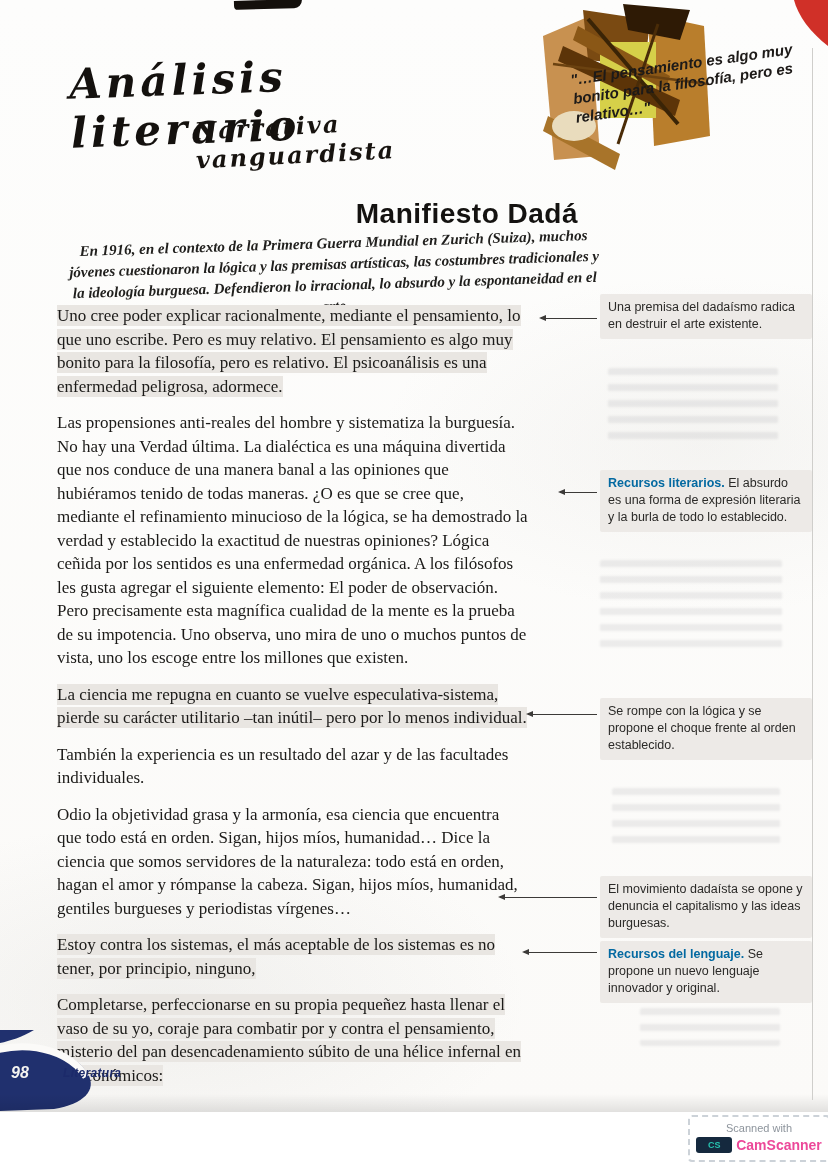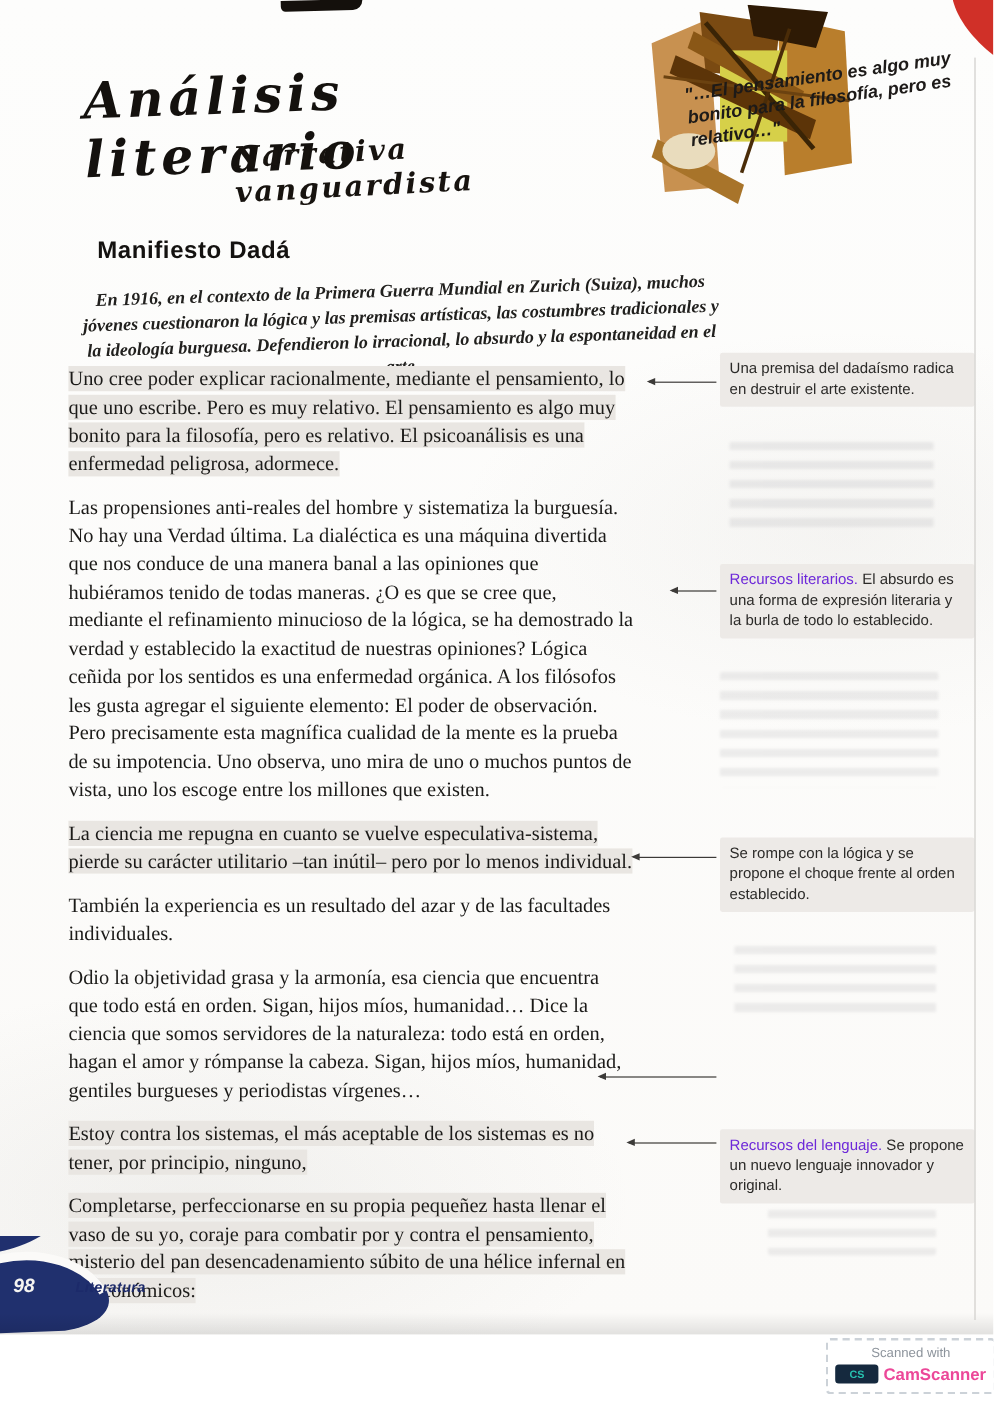--- a/index.html
+++ b/index.html
@@ -23,37 +23,37 @@
         transform:rotate(-2deg);}
   .subtitle{position:absolute;left:195px;top:108px;width:330px;font-family:"DejaVu Serif",serif;
         font-style:italic;font-weight:600;font-size:24px;letter-spacing:2px;color:#17130f;
         transform:rotate(-3deg);}
 
   .artwork{position:absolute;left:528px;top:4px;width:200px;height:168px;}
   .quote{position:absolute;left:572px;top:54px;width:230px;font-family:"Liberation Sans",sans-serif;
         font-style:italic;font-weight:bold;font-size:15px;line-height:19px;color:#1d1a18;
         transform:rotate(-8deg);}
 
-  .section-heading{position:absolute;left:81px;top:198px;width:470px;text-align:left;
-        font-family:"Liberation Sans",sans-serif;font-weight:bold;font-size:20px;color:#141210;
+  .section-heading{position:absolute;left:108px;top:198px;width:470px;text-align:right;
+        font-family:"Liberation Sans",sans-serif;font-weight:bold;font-size:28px;color:#141210;
         letter-spacing:.5px;}
   .intro{position:absolute;left:62px;top:233px;width:545px;text-align:center;
         font-family:"Liberation Serif",serif;font-style:italic;font-weight:bold;
         font-size:15px;line-height:21px;color:#21201e;transform:rotate(-1.8deg);}
 
   .body-col{position:absolute;left:57px;top:304px;width:483px;
         font-family:"Liberation Serif",serif;font-size:17px;line-height:23.5px;color:#1b1a18;}
   .body-col p{margin:0 12px 13px 0;}
   .hl{background:#e9e6e2;box-decoration-break:clone;-webkit-box-decoration-break:clone;
         padding:1px 0;}
 
   .note{position:absolute;left:600px;width:196px;background:#edeae7;padding:5px 8px 6px 8px;
         font-family:"Liberation Sans",sans-serif;font-size:12.5px;line-height:17px;color:#2b2a28;
         border-radius:2px;}
-  .note b{font-weight:normal;color:#6d28d9;}
+  .note b{font-weight:bold;color:#0369a1;}
 
   .note-arrow{position:absolute;height:0;border-top:1.6px solid #3c3a38;}
   .note-arrow::before{content:"";position:absolute;left:-2px;top:-4.5px;width:0;height:0;
         border-top:3.5px solid transparent;border-bottom:3.5px solid transparent;
         border-right:7px solid #3c3a38;}
 
   .bleed{position:absolute;opacity:.12;filter:blur(1.2px);border-radius:2px;
         background:repeating-linear-gradient(180deg, rgba(90,90,100,.8) 0 7px, transparent 7px 16px);}
 
   .footer-blob{position:absolute;left:0;top:1028px;width:132px;height:84px;}
@@ -117,20 +117,21 @@
     </div>
 
     <div class="bleed" style="left:608px;top:368px;width:170px;height:72px;"></div>
     <div class="bleed" style="left:600px;top:560px;width:182px;height:96px;"></div>
     <div class="bleed" style="left:612px;top:788px;width:168px;height:60px;"></div>
     <div class="bleed" style="left:640px;top:1008px;width:140px;height:38px;"></div>
 
     <div class="note" style="top:294px;"><b></b><span>Una premisa del dadaísmo radica en destruir el arte existente.</span></div>
     <div class="note" style="top:470px;"><b>Recursos literarios.</b><span> El absurdo es una forma de expresión literaria y la burla de todo lo establecido.</span></div>
     <div class="note" style="top:698px;"><b></b><span>Se rompe con la lógica y se propone el choque frente al orden establecido.</span></div>
+    <div class="note" style="top:876px;"><b></b><span>El movimiento dadaísta se opone y denuncia el capita­lismo y las ideas burguesas.</span></div>
     <div class="note" style="top:941px;"><b>Recursos del lenguaje.</b><span> Se propone un nuevo lenguaje innovador y original.</span></div>
 
     <div class="note-arrow" style="left:541px;top:318px;width:56px;"></div>
     <div class="note-arrow" style="left:560px;top:492px;width:37px;"></div>
     <div class="note-arrow" style="left:528px;top:714px;width:69px;"></div>
     <div class="note-arrow" style="left:500px;top:897px;width:97px;"></div>
     <div class="note-arrow" style="left:524px;top:952px;width:73px;"></div>
 
     <svg class="footer-blob" viewBox="0 0 132 84">
       <path d="M0,2 L34,2 C22,9 10,13 0,15 Z" fill="#20306e"></path>

